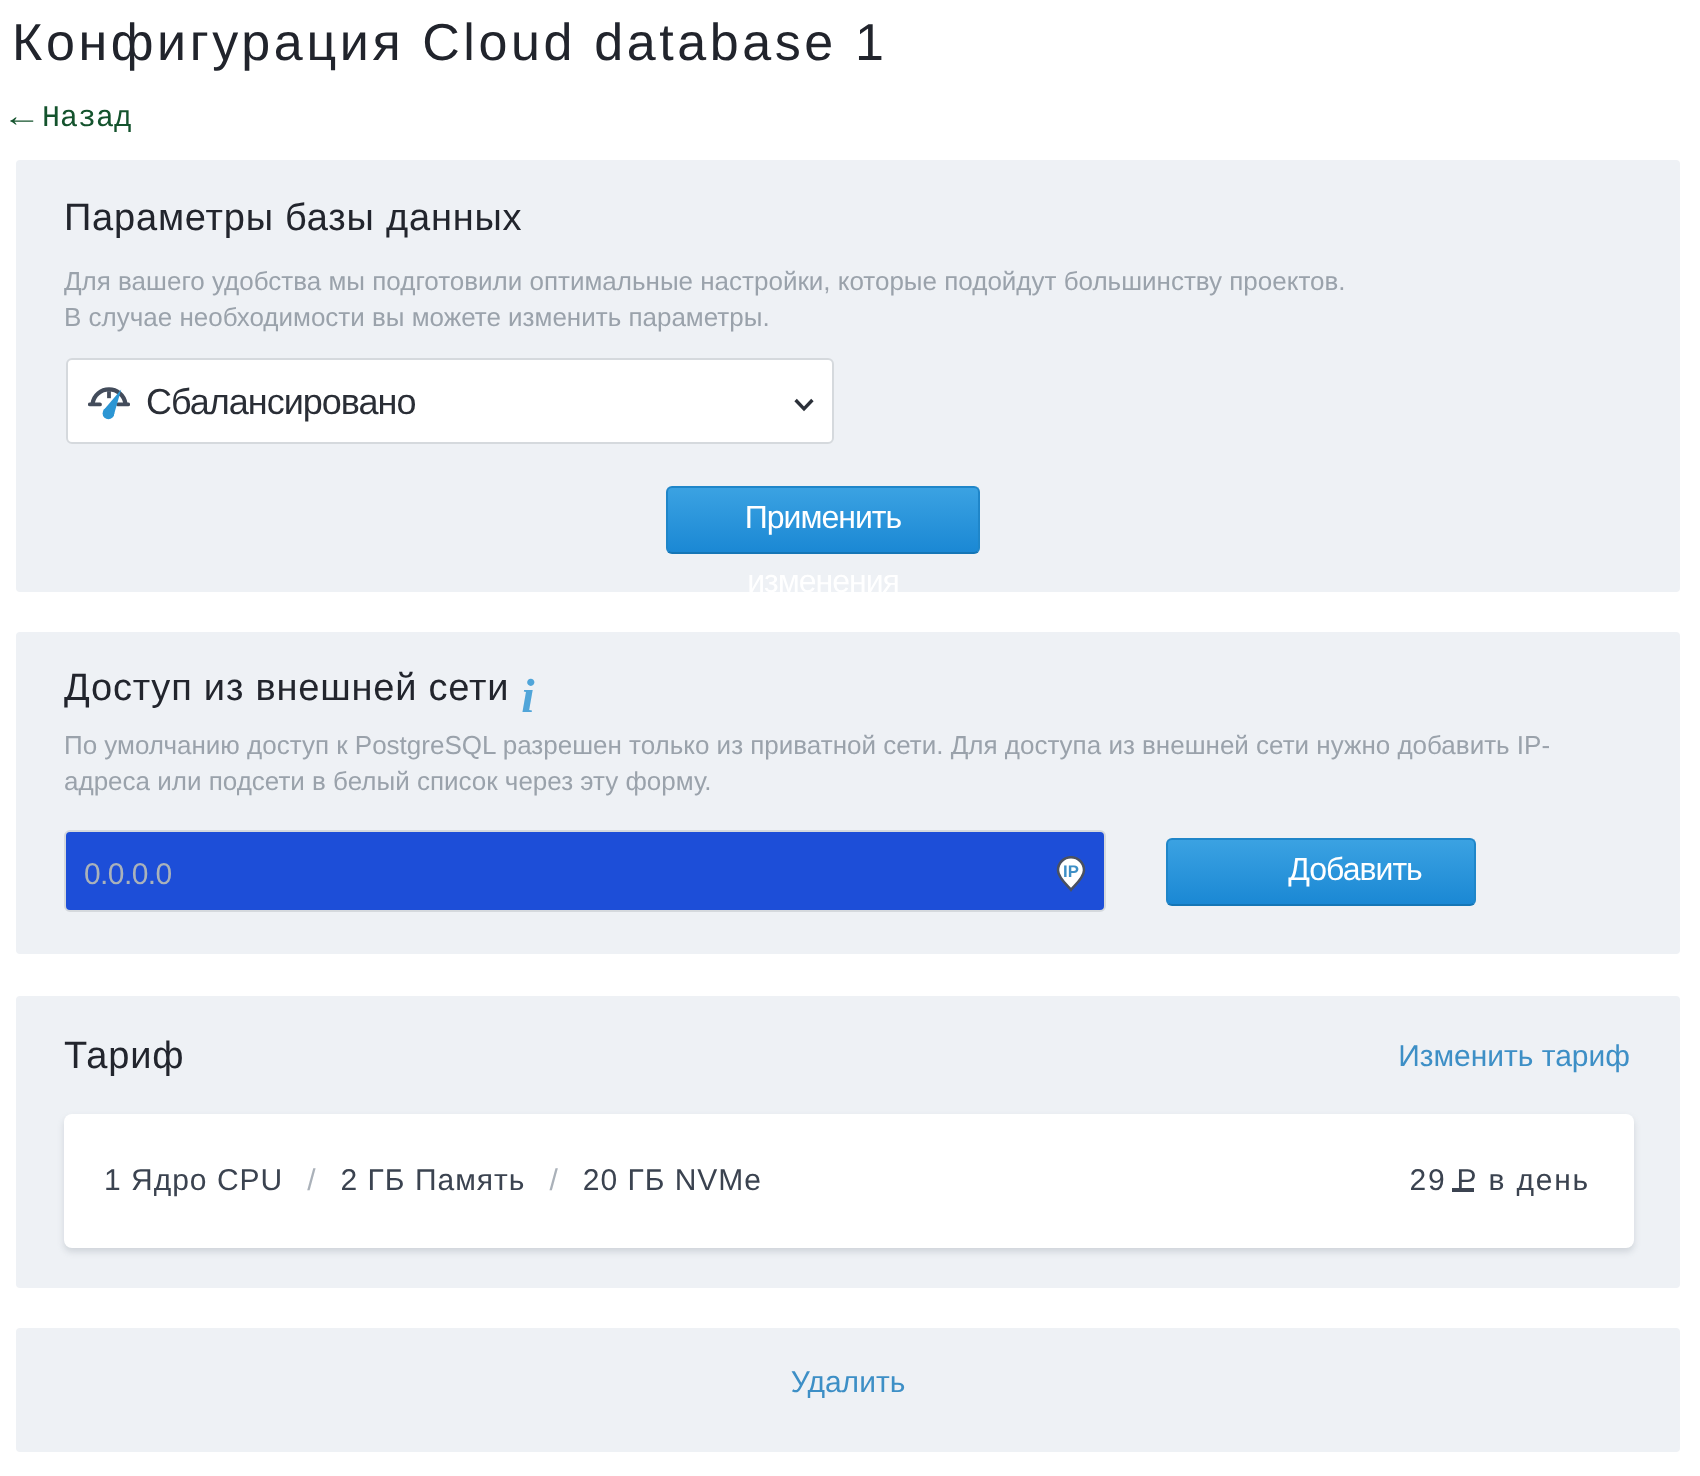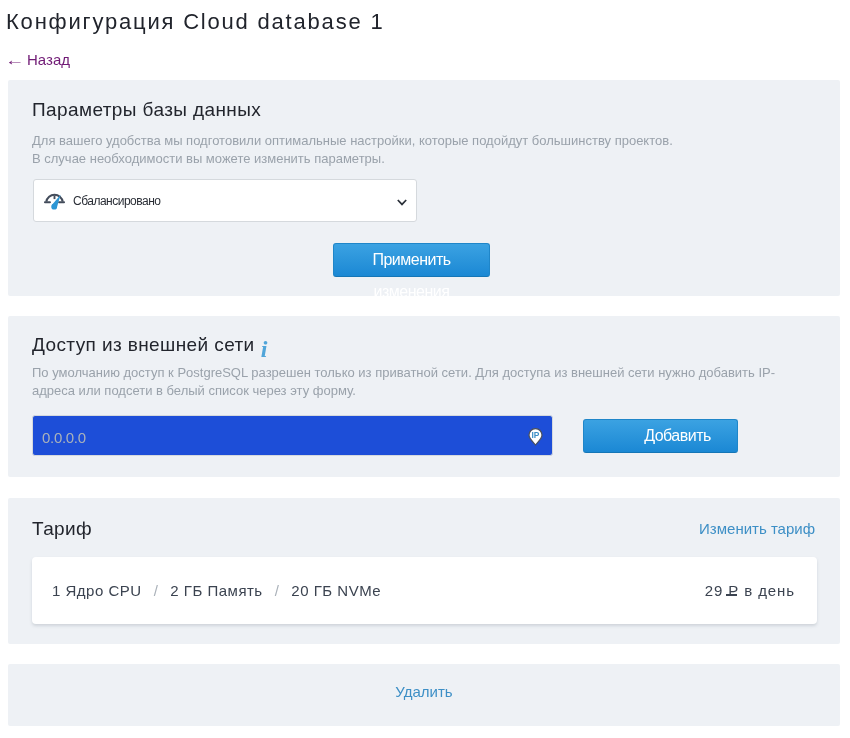--- a/index.html
+++ b/index.html
@@ -1,29 +1,29 @@
 <!DOCTYPE html>
 <html lang="ru"><head>
 <meta charset="utf-8">
 <title>Конфигурация Cloud database 1</title>
 <style>
 * { margin:0; padding:0; box-sizing:border-box; }
 html,body { width:850px; height:738px; background:#fff; font-family:"Liberation Sans", sans-serif; }
 body { position:relative; overflow:hidden; }
-.title { position:absolute; left:6px; top:10px; font-size:22px; font-weight:400; letter-spacing:1.8px; color:#21242c; line-height:23px; }
-.back { position:absolute; left:5px; top:52px; font-size:15px; color:#701a75; line-height:15px; text-decoration:none; }
+.title { position:absolute; left:6px; top:10px; font-size:26px; font-weight:400; letter-spacing:1.8px; color:#21242c; line-height:23px; }
+.back { position:absolute; left:5px; top:52px; font-size:15px; color:#14532d; line-height:15px; text-decoration:none;font-family:Liberation Mono, monospace; }
 .card { position:absolute; left:8px; width:832px; background:#eef1f5; border-radius:2px; }
 .card1 { top:80px; height:216px; }
 .card2 { top:316px; height:161px; }
 .card3 { top:498px; height:146px; }
 .card4 { top:664px; height:62px; }
 .h2 { position:absolute; left:24px; font-size:19px; letter-spacing:0.4px; line-height:19px; color:#22252d; }
 .desc { position:absolute; left:24px; font-size:13px; line-height:18px; color:#9aa2ab; }
 .selectbox { position:absolute; left:25px; top:99px; width:384px; height:43px; background:#fff; border:1px solid #d5d9dd; border-radius:3px; }
-.sel-label { position:absolute; left:39px; top:11px; font-size:12px; letter-spacing:-0.5px; color:#2a2e36; line-height:20px; }
+.sel-label { position:absolute; left:39px; top:11px; font-size:18px; letter-spacing:-0.5px; color:#2a2e36; line-height:20px; }
 .sel-icon { position:absolute; left:10px; top:13px; }
 .sel-chev { position:absolute; right:9px; top:19px; }
 .btn { position:absolute; border:1px solid #1f86c9; border-bottom-color:#1576b6; border-radius:3px; background:linear-gradient(#3ba2e2,#1b88d4); color:#fff; font-size:16px; letter-spacing:-0.5px; text-align:center; font-family:"Liberation Sans", sans-serif; }
 .btn1 { left:325px; top:163px; width:157px; height:34px; line-height:32px; }
 .info-i { font-family:"Liberation Serif", serif; font-style:italic; font-weight:bold; color:#50a5d9; font-size:24px; position:relative; top:6px; margin-left:6px; line-height:10px; display:inline-block; }
 .input { position:absolute; left:24px; top:99px; width:521px; height:41px; background:#1d4ed8; border:1px solid #d5d9dd; border-radius:3px; }
 .placeholder { position:absolute; left:9px; top:13px; font-size:15px; letter-spacing:-0.3px; color:#aab2ba; line-height:17px; }
 .ip-icon { position:absolute; right:9px; top:12px; }
 .btn2 { left:575px; top:103px; width:155px; height:34px; line-height:32px;padding-left:34px; }
 .link { color:#3d8fc6; font-size:15px; text-decoration:none; }

